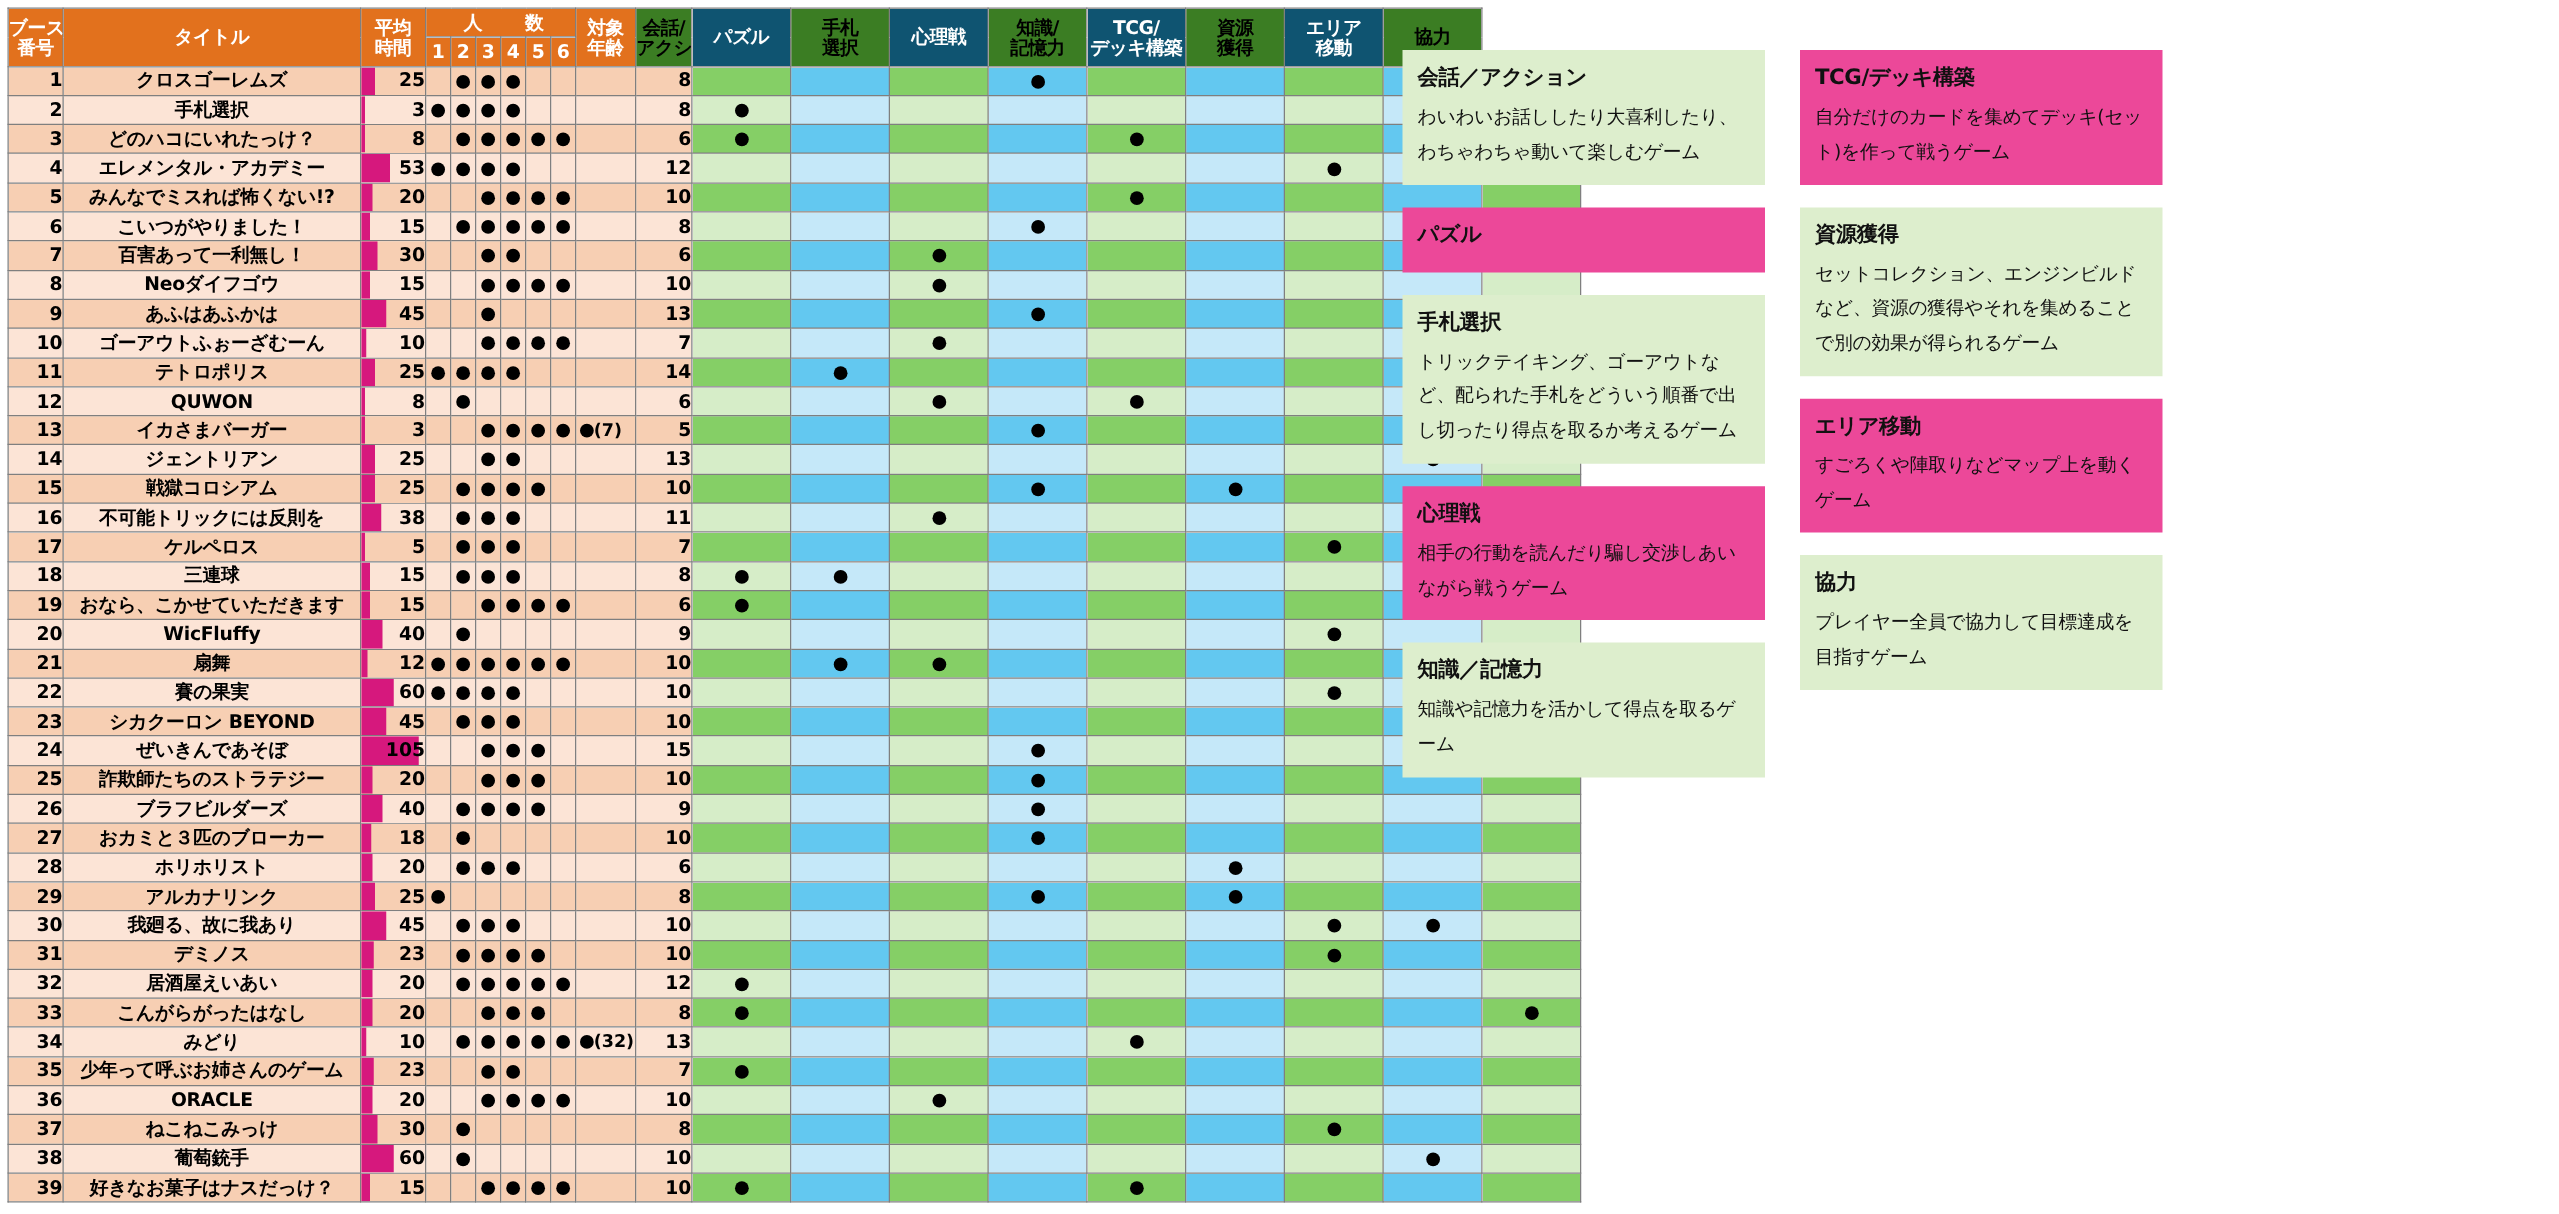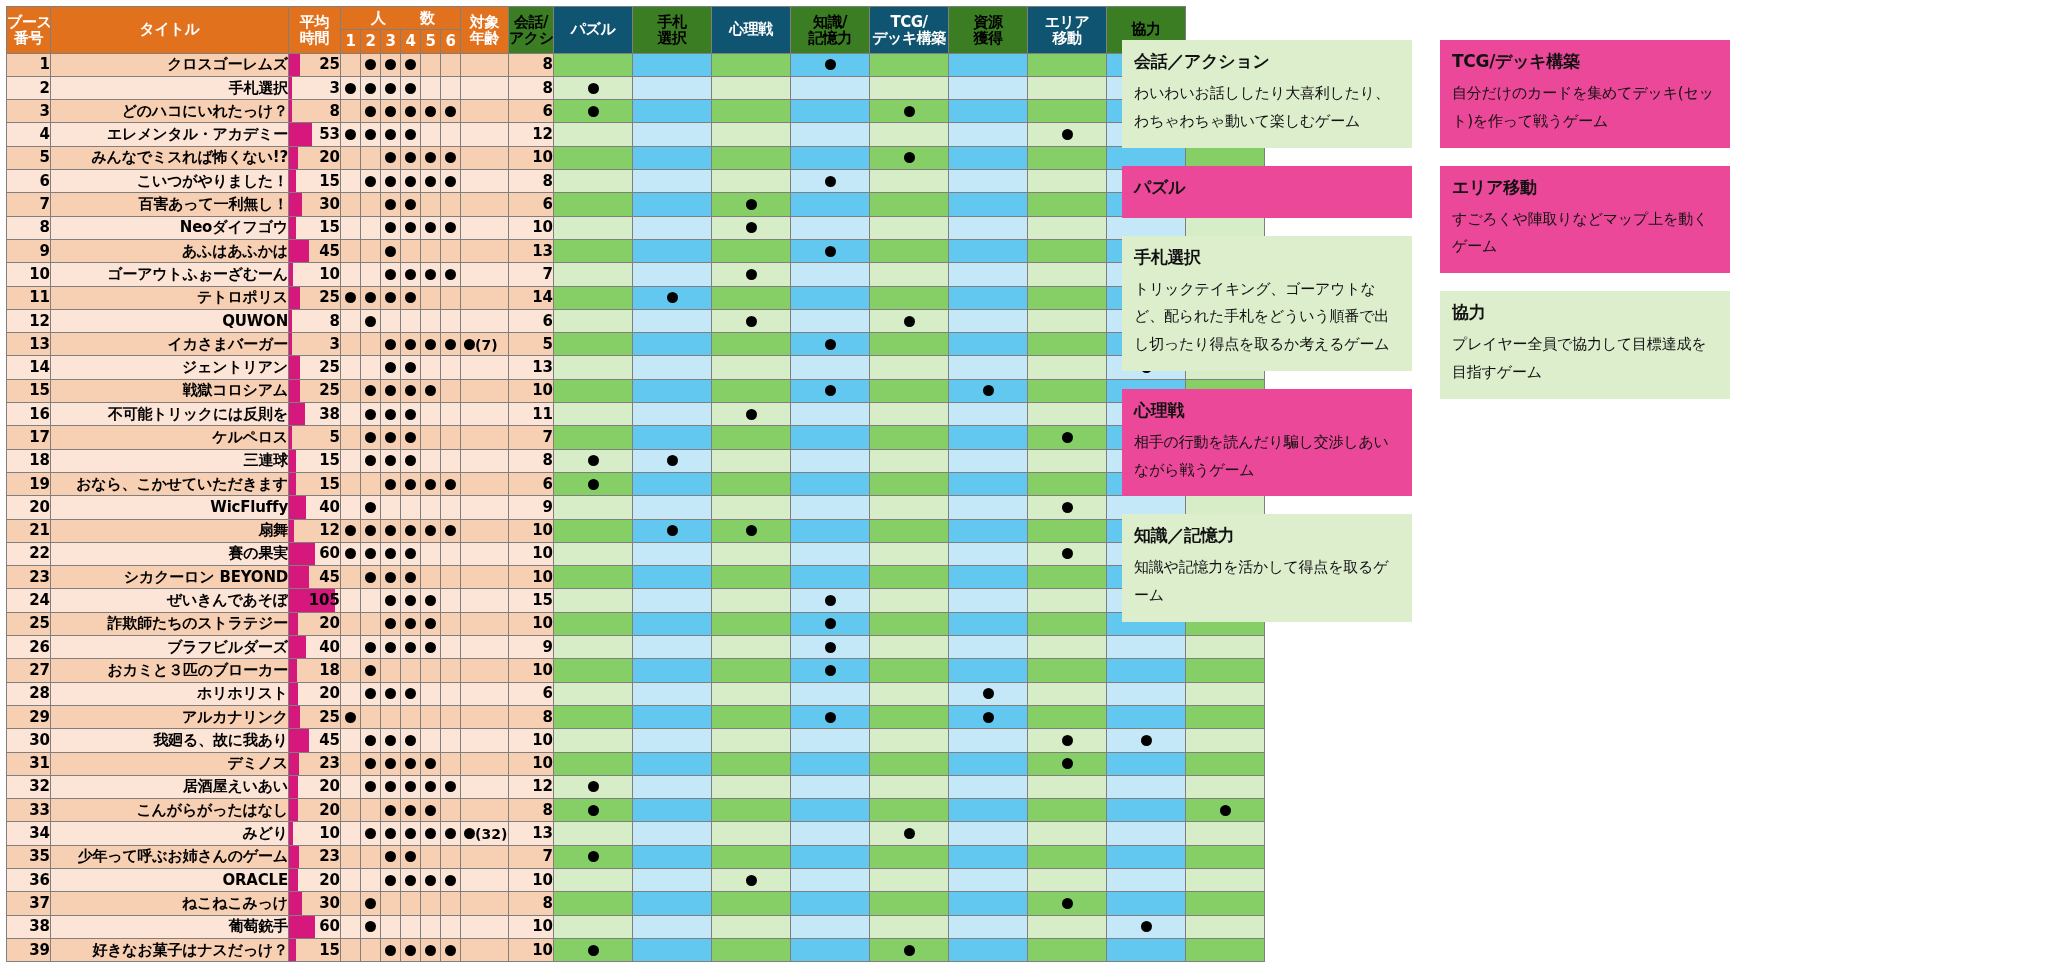--- a/index.html
+++ b/index.html
@@ -59,21 +59,21 @@
     background: #0f5471;
     color: #ffffff;
     font-size: 15px;
     text-align: center;
     letter-spacing: -0.5px;
   }
   th .two-line { display: block; line-height: 1.08; }
 
   
   td.c-num   { text-align: right; padding-right: 4px; }
-  td.c-title { text-align: right;  padding-left: 4px; letter-spacing: -0.2px; margin-top: 12px; }
+  td.c-title { text-align: center;  padding-left: 4px; letter-spacing: -0.2px; margin-top: 12px; }
   td.c-dot   { text-align: center; }
   td.c-age   { text-align: right; padding-right: 5px; }
 
   
   tr.odd  td.or { background: #f7cfb3; }
   tr.even td.or { background: #fce4d6; }
   
   tr.odd  td.gr { background: #85cf66; }
   tr.even td.gr { background: #d6edc8; }
   
@@ -1090,20 +1090,24 @@
       <div class="legend-card green">
         <div class="legend-title">知識／記憶力</div>
         <div class="legend-body">知識や記憶力を活かして得点を取るゲーム</div>
       </div>
     </div>
   <div id="legend-right">
       <div class="legend-card blue">
         <div class="legend-title">TCG/デッキ構築</div>
         <div class="legend-body">自分だけのカードを集めてデッキ(セット)を作って戦うゲーム</div>
       </div>
+      <div class="legend-card green">
+        <div class="legend-title">資源獲得</div>
+        <div class="legend-body">セットコレクション、エンジンビルドなど、資源の獲得やそれを集めることで別の効果が得られるゲーム</div>
+      </div>
       <div class="legend-card blue">
         <div class="legend-title">エリア移動</div>
         <div class="legend-body">すごろくや陣取りなどマップ上を動くゲーム</div>
       </div>
       <div class="legend-card green">
         <div class="legend-title">協力</div>
         <div class="legend-body">プレイヤー全員で協力して目標達成を目指すゲーム</div>
       </div>
     </div>
 

